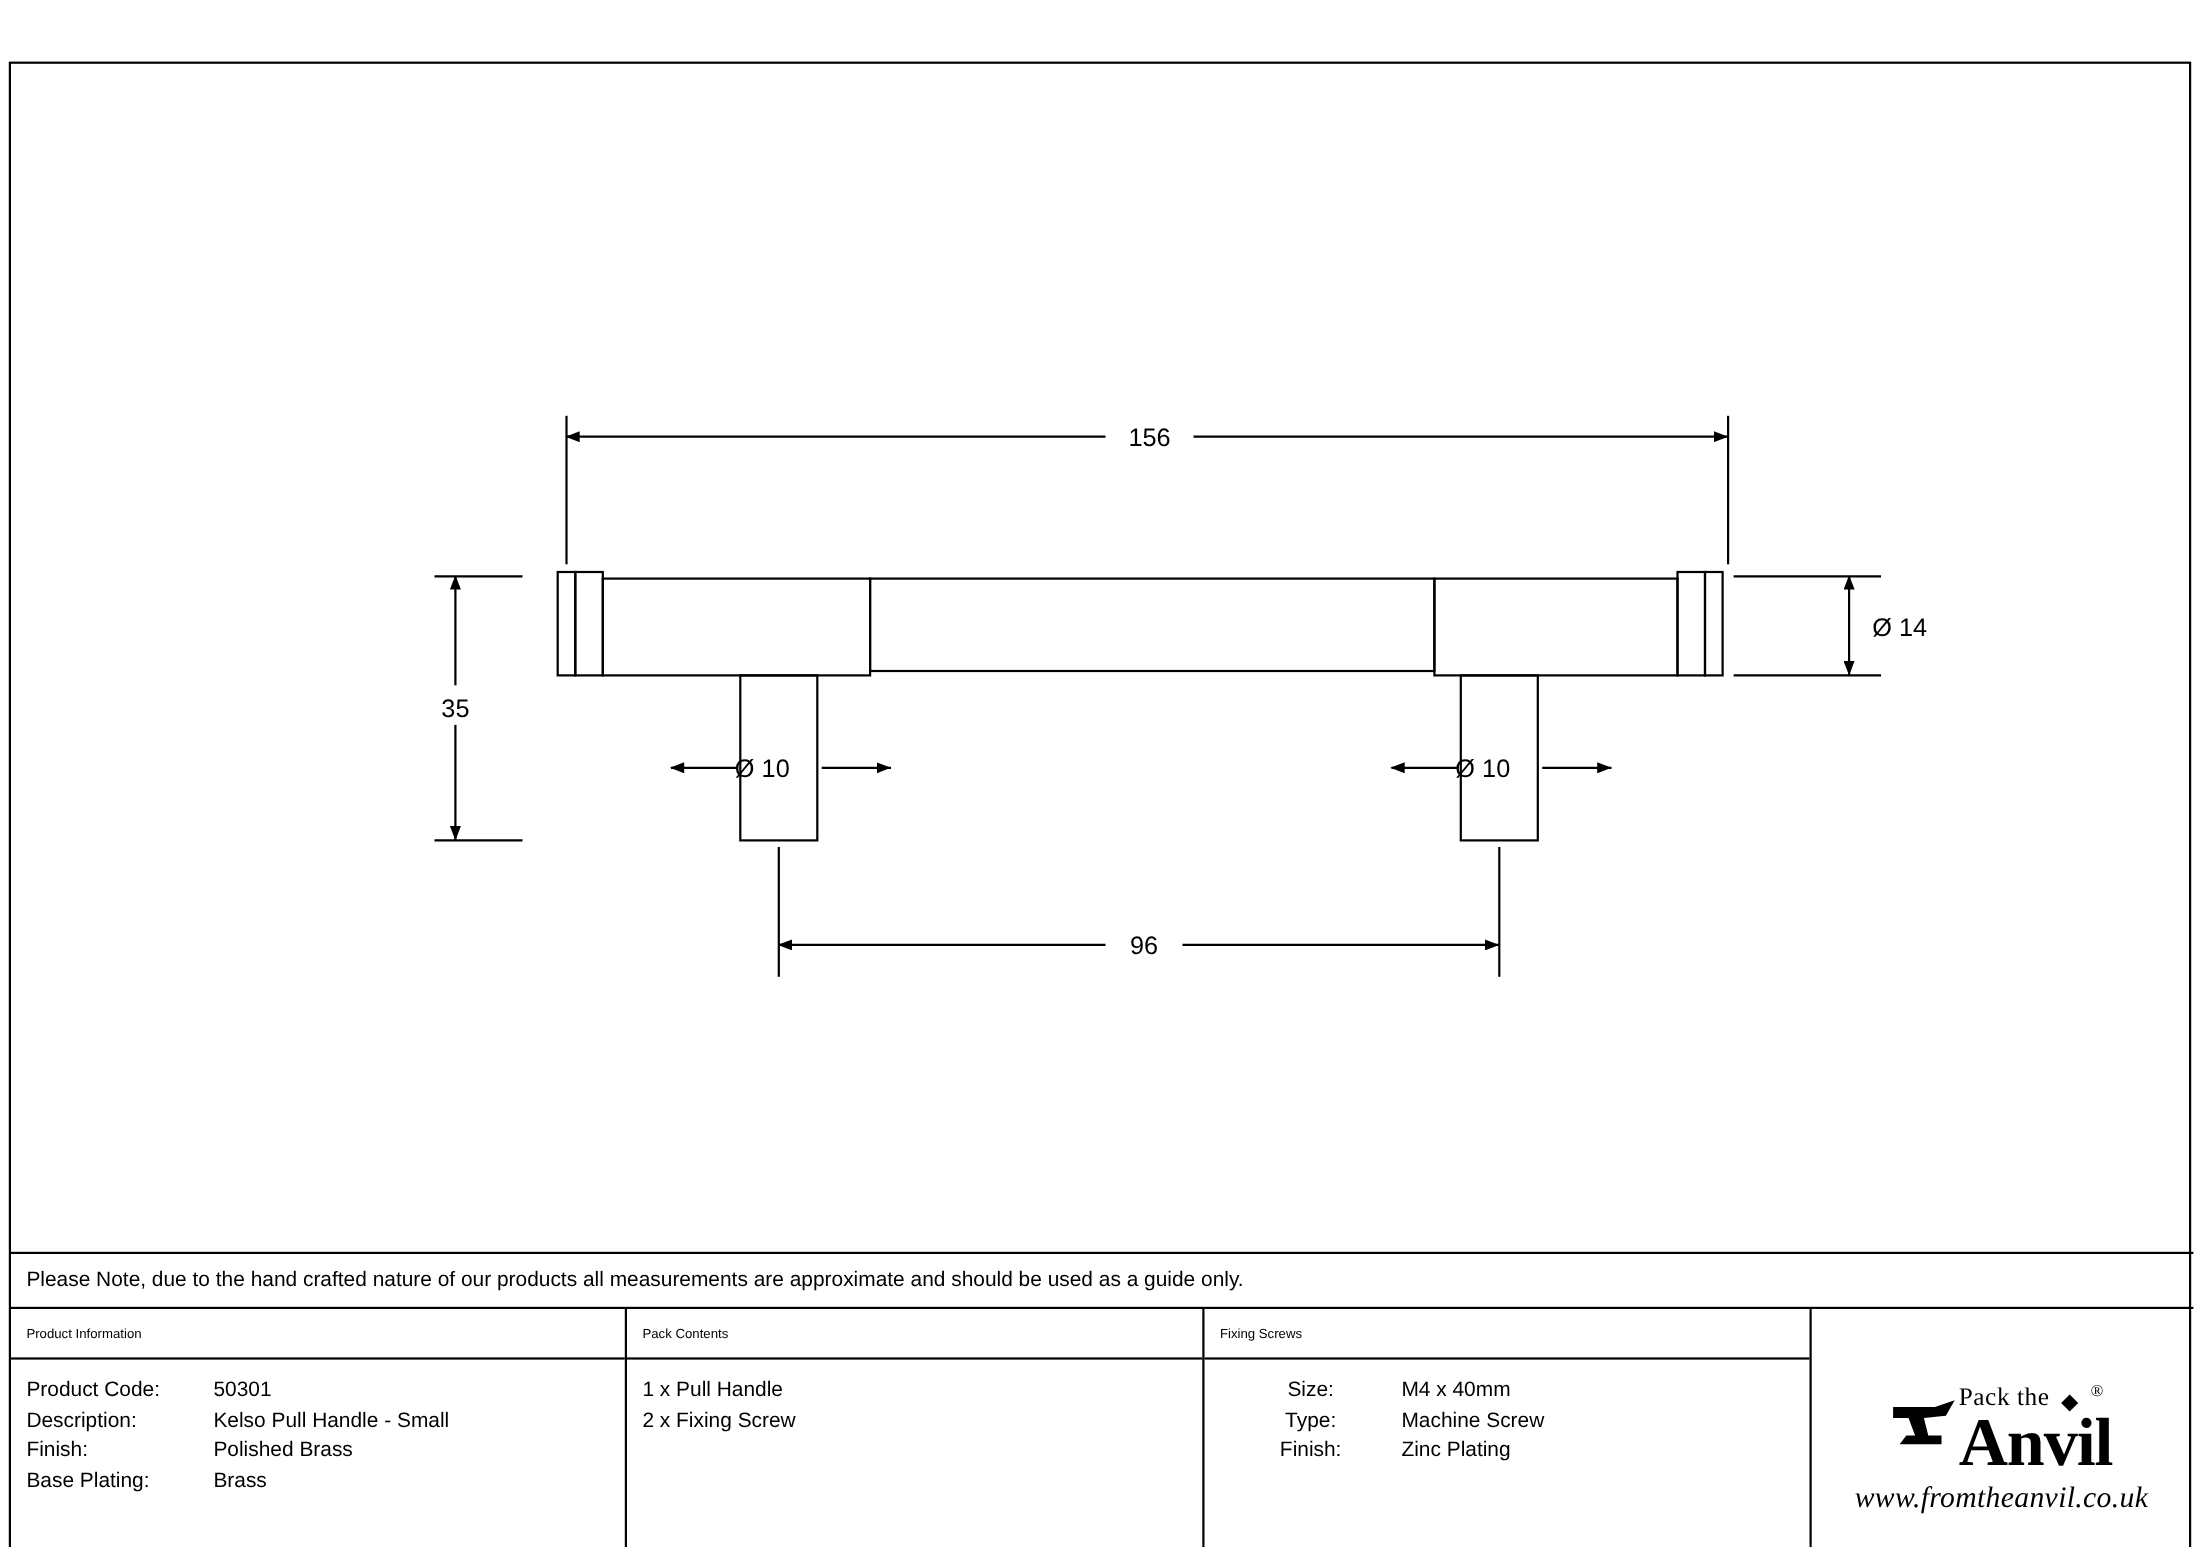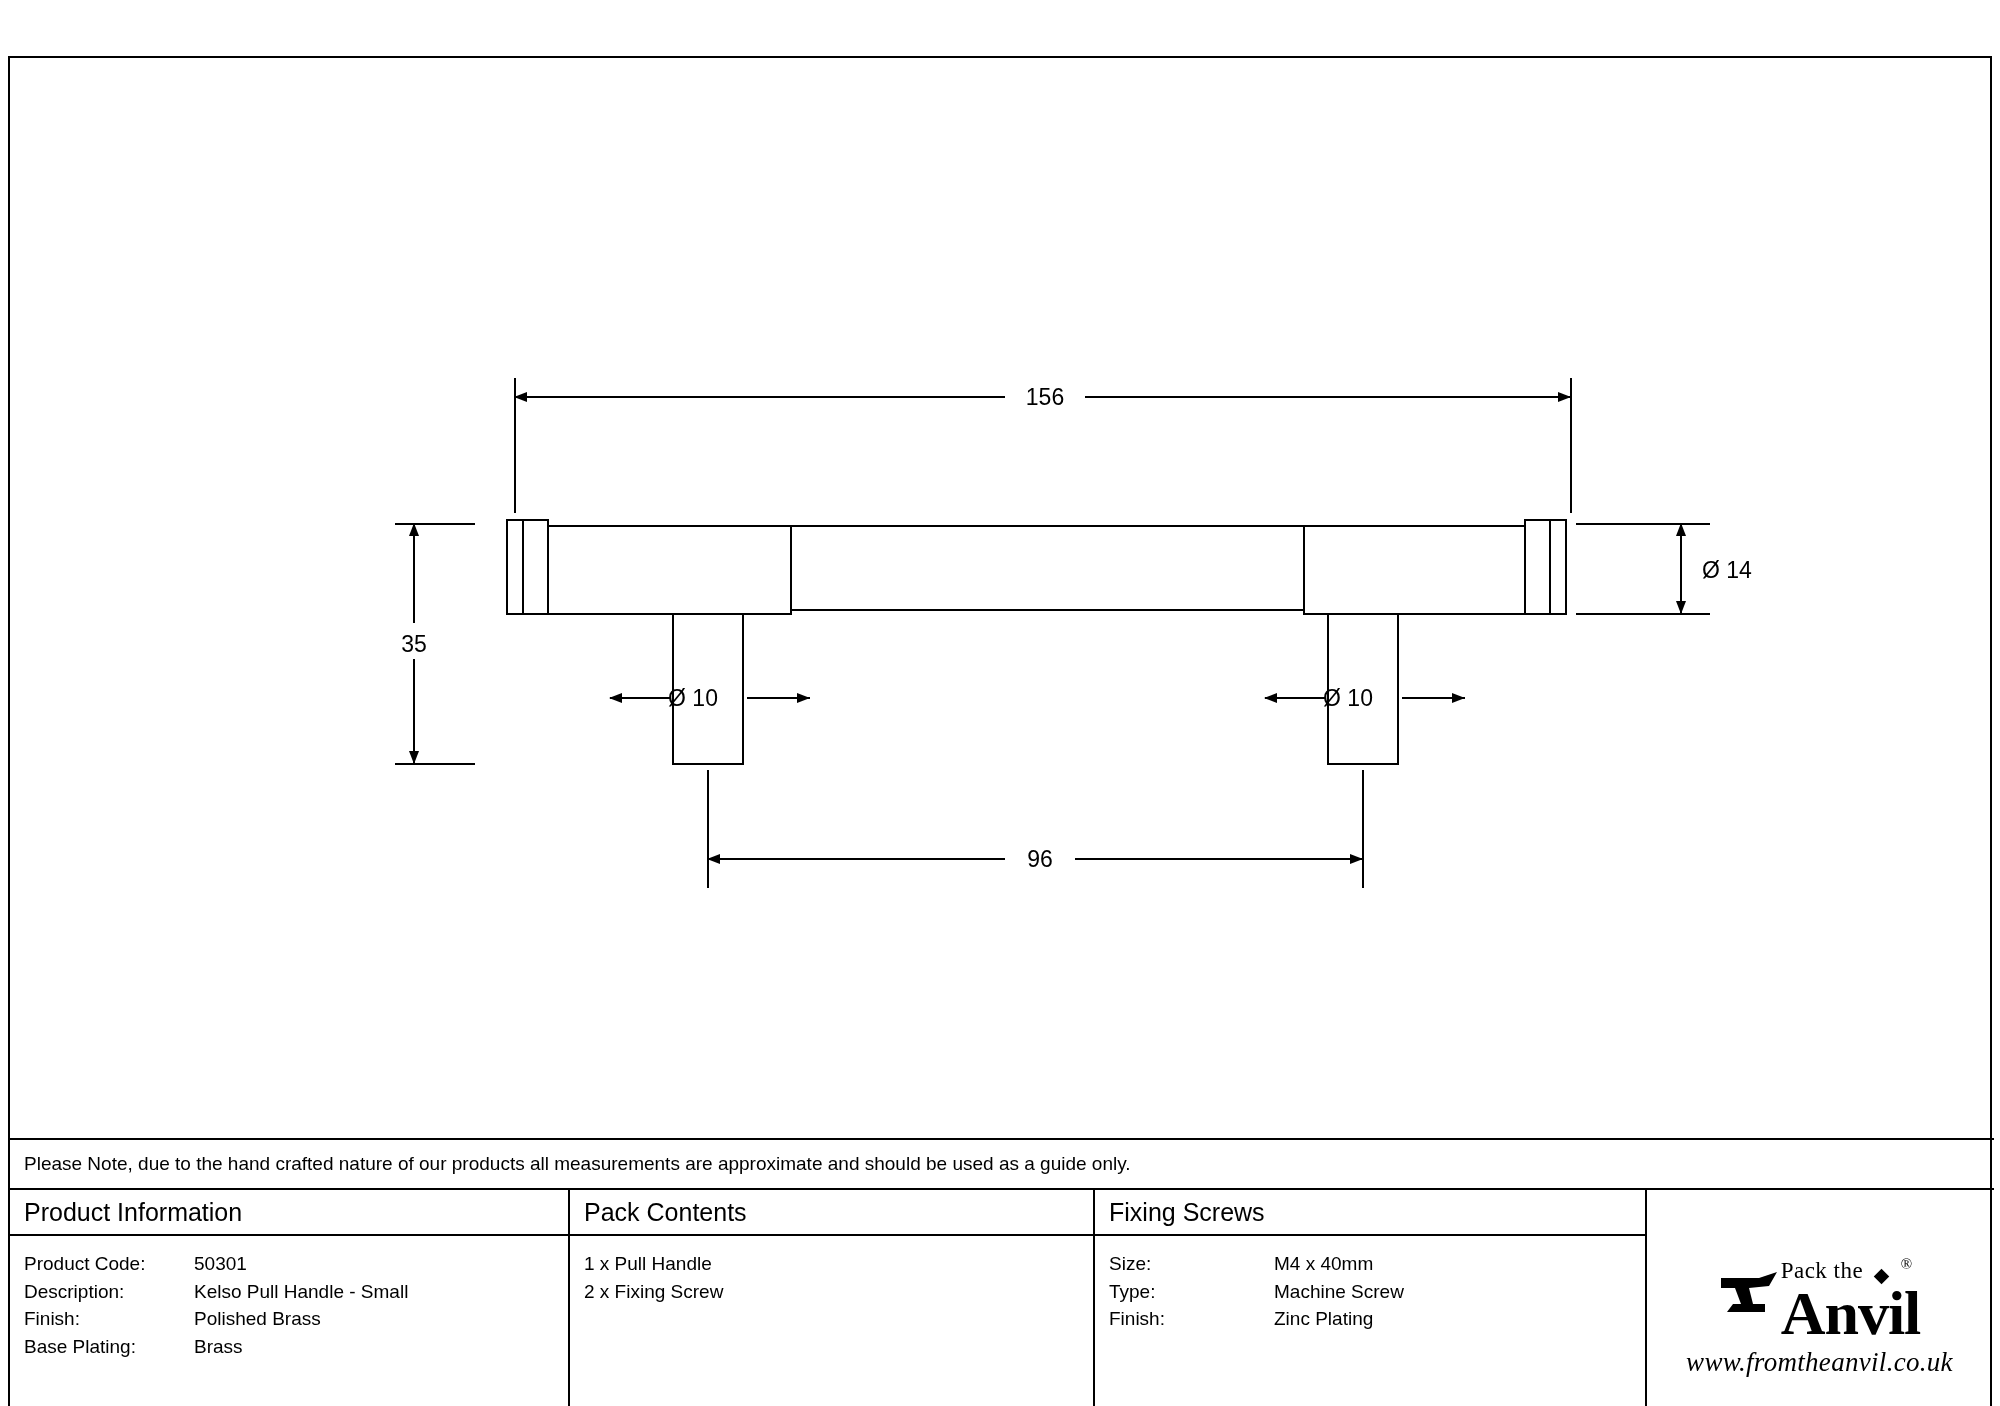--- a/index.html
+++ b/index.html
@@ -77,32 +77,32 @@
   .col-fix  { width: 552px; }
   .col-logo { width: 345px; }
 
   .col-head {
     height: 46px;
     border-bottom: 2px solid #000;
     box-sizing: border-box;
     display: flex;
     align-items: center;
     padding-left: 14px;
-    font-size: 25px;
+    font-size: 12px;
   }
   .col-body {
     padding: 14px 0 0 14px;
     font-size: 19px;
   }
   .kv {
     display: flex;
     line-height: 1.45;
   }
   .kv .k { width: 170px; flex: 0 0 170px; }
-  .kv-fix .k { width: 165px; flex: 0 0 165px; }
+  .kv-fix .k { width: 165px; flex: 0 0 165px; text-align: center; }
   .plain-line { line-height: 1.45; }
 
   
   .col-logo-inner {
     position: absolute;
     left: 0; top: 0; right: 0; bottom: 0;
     display: flex;
     flex-direction: column;
     align-items: center;
     justify-content: center;

